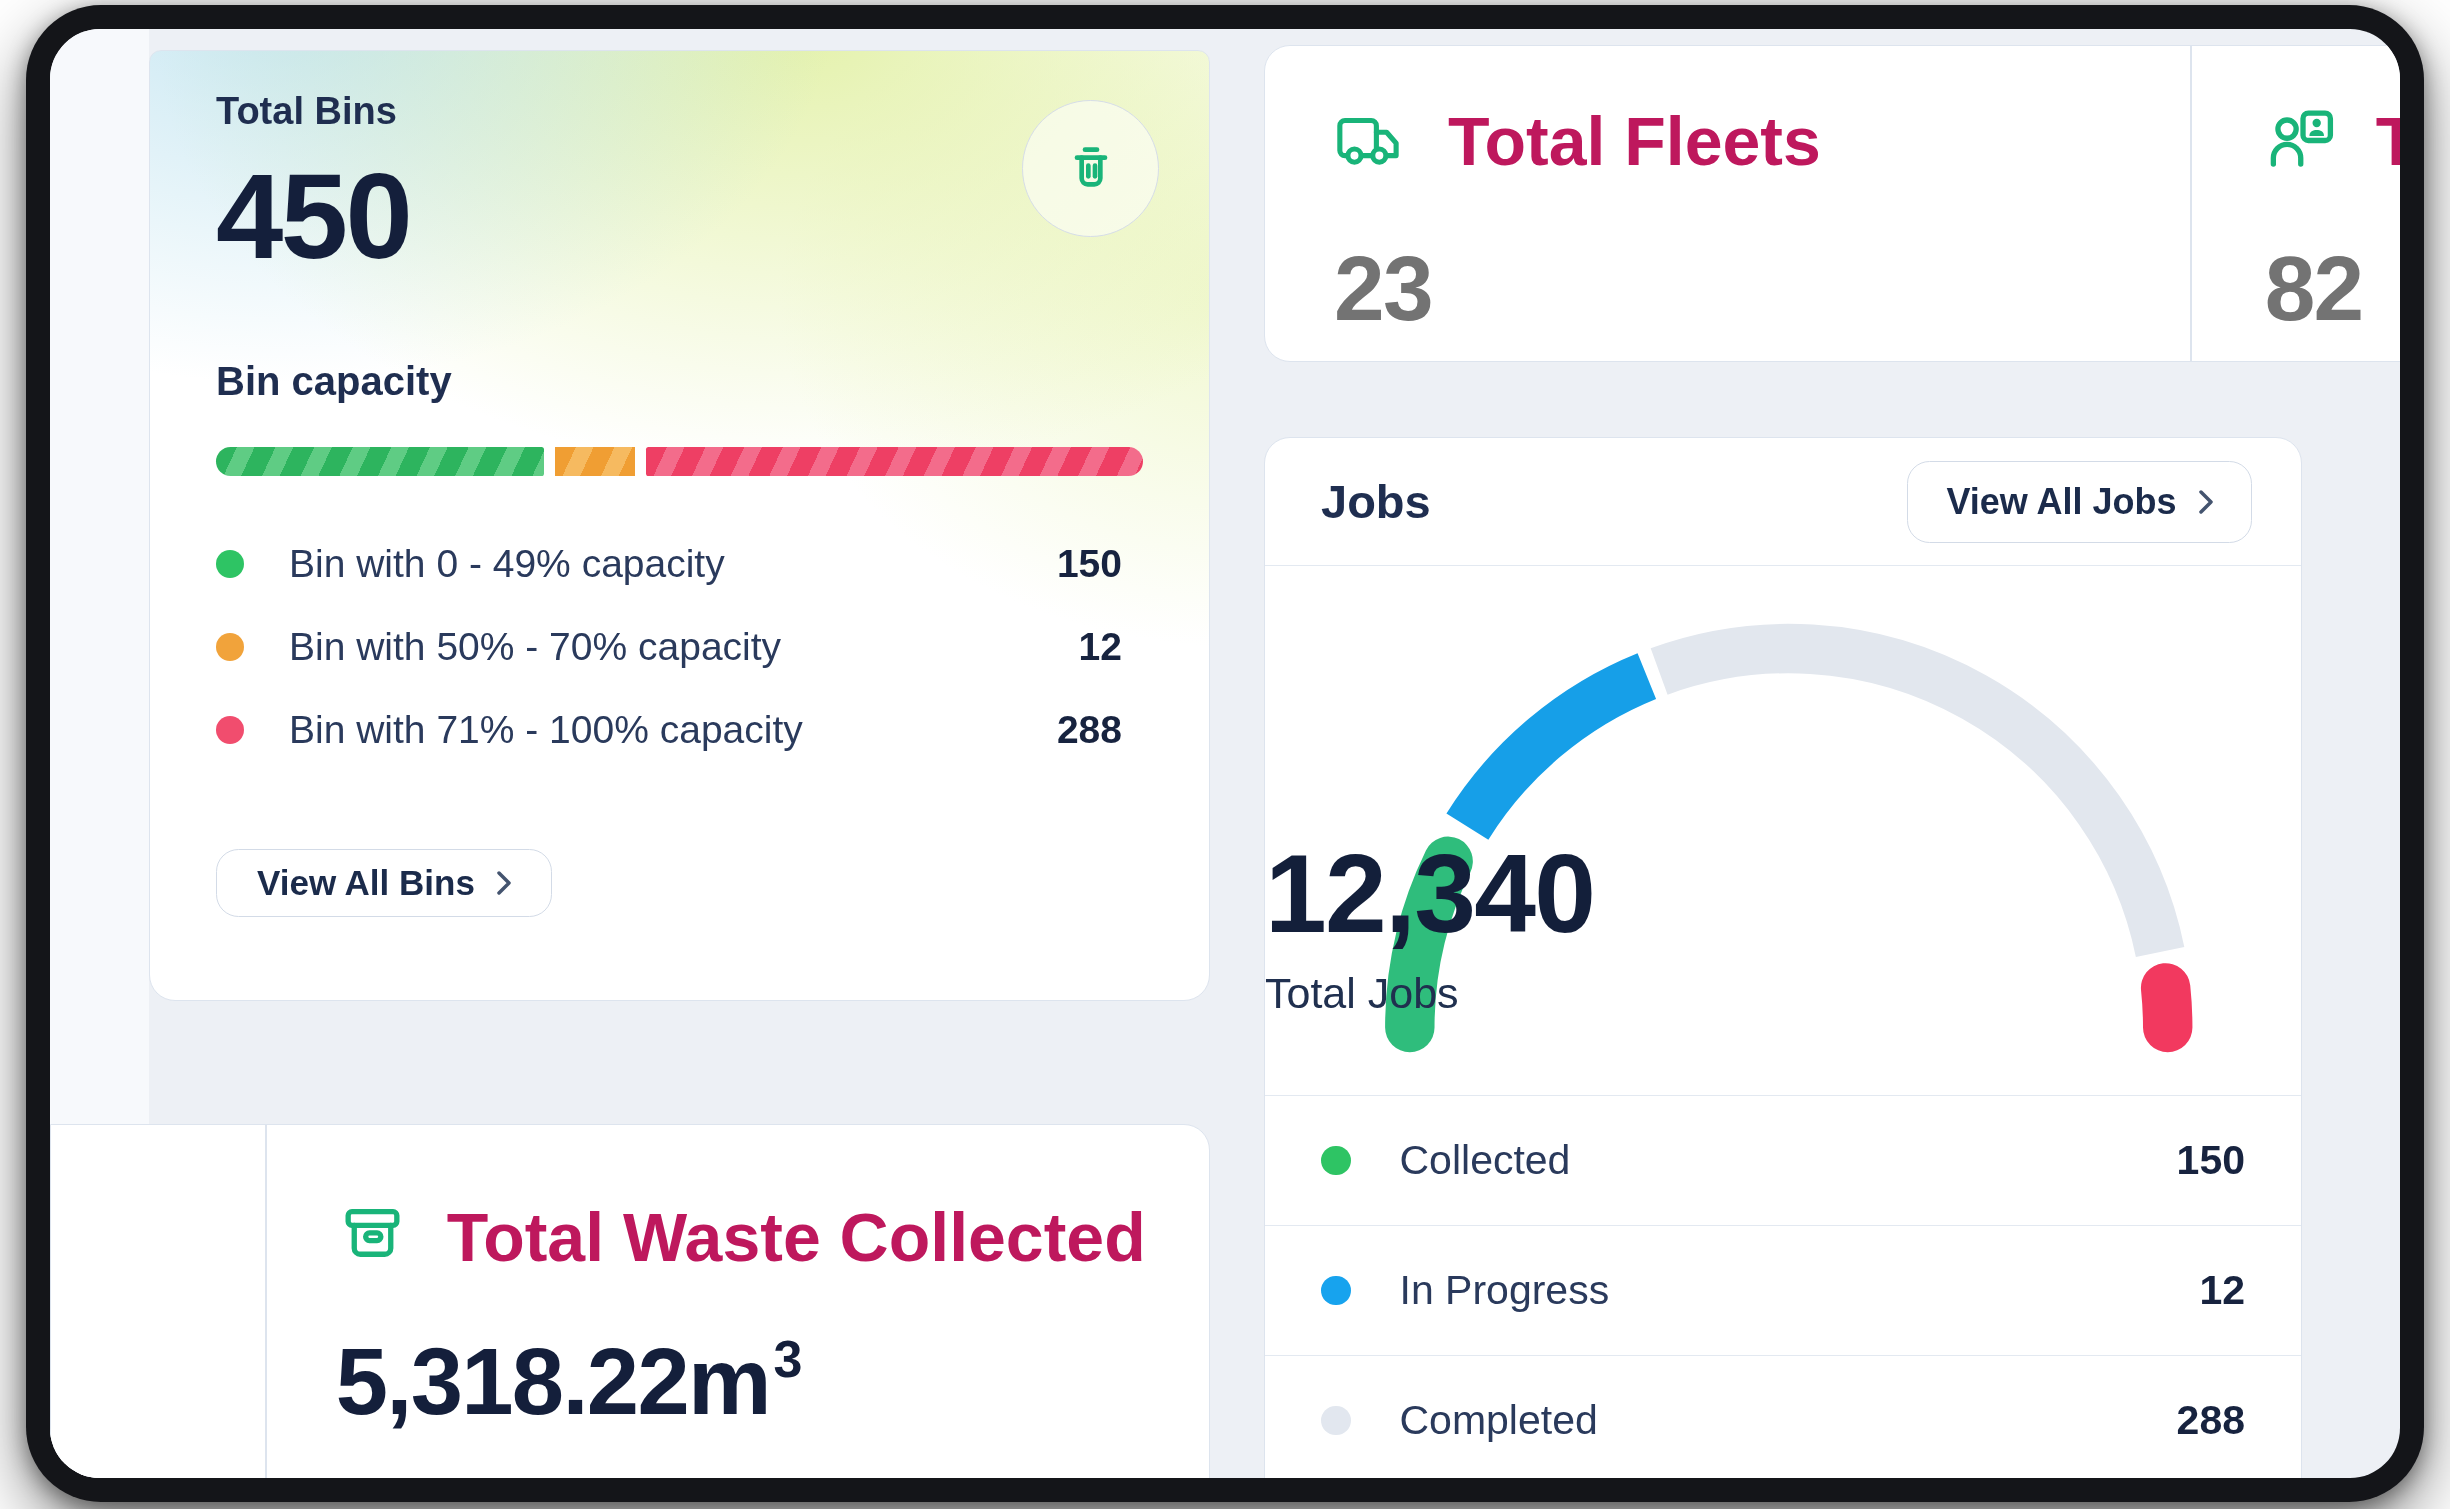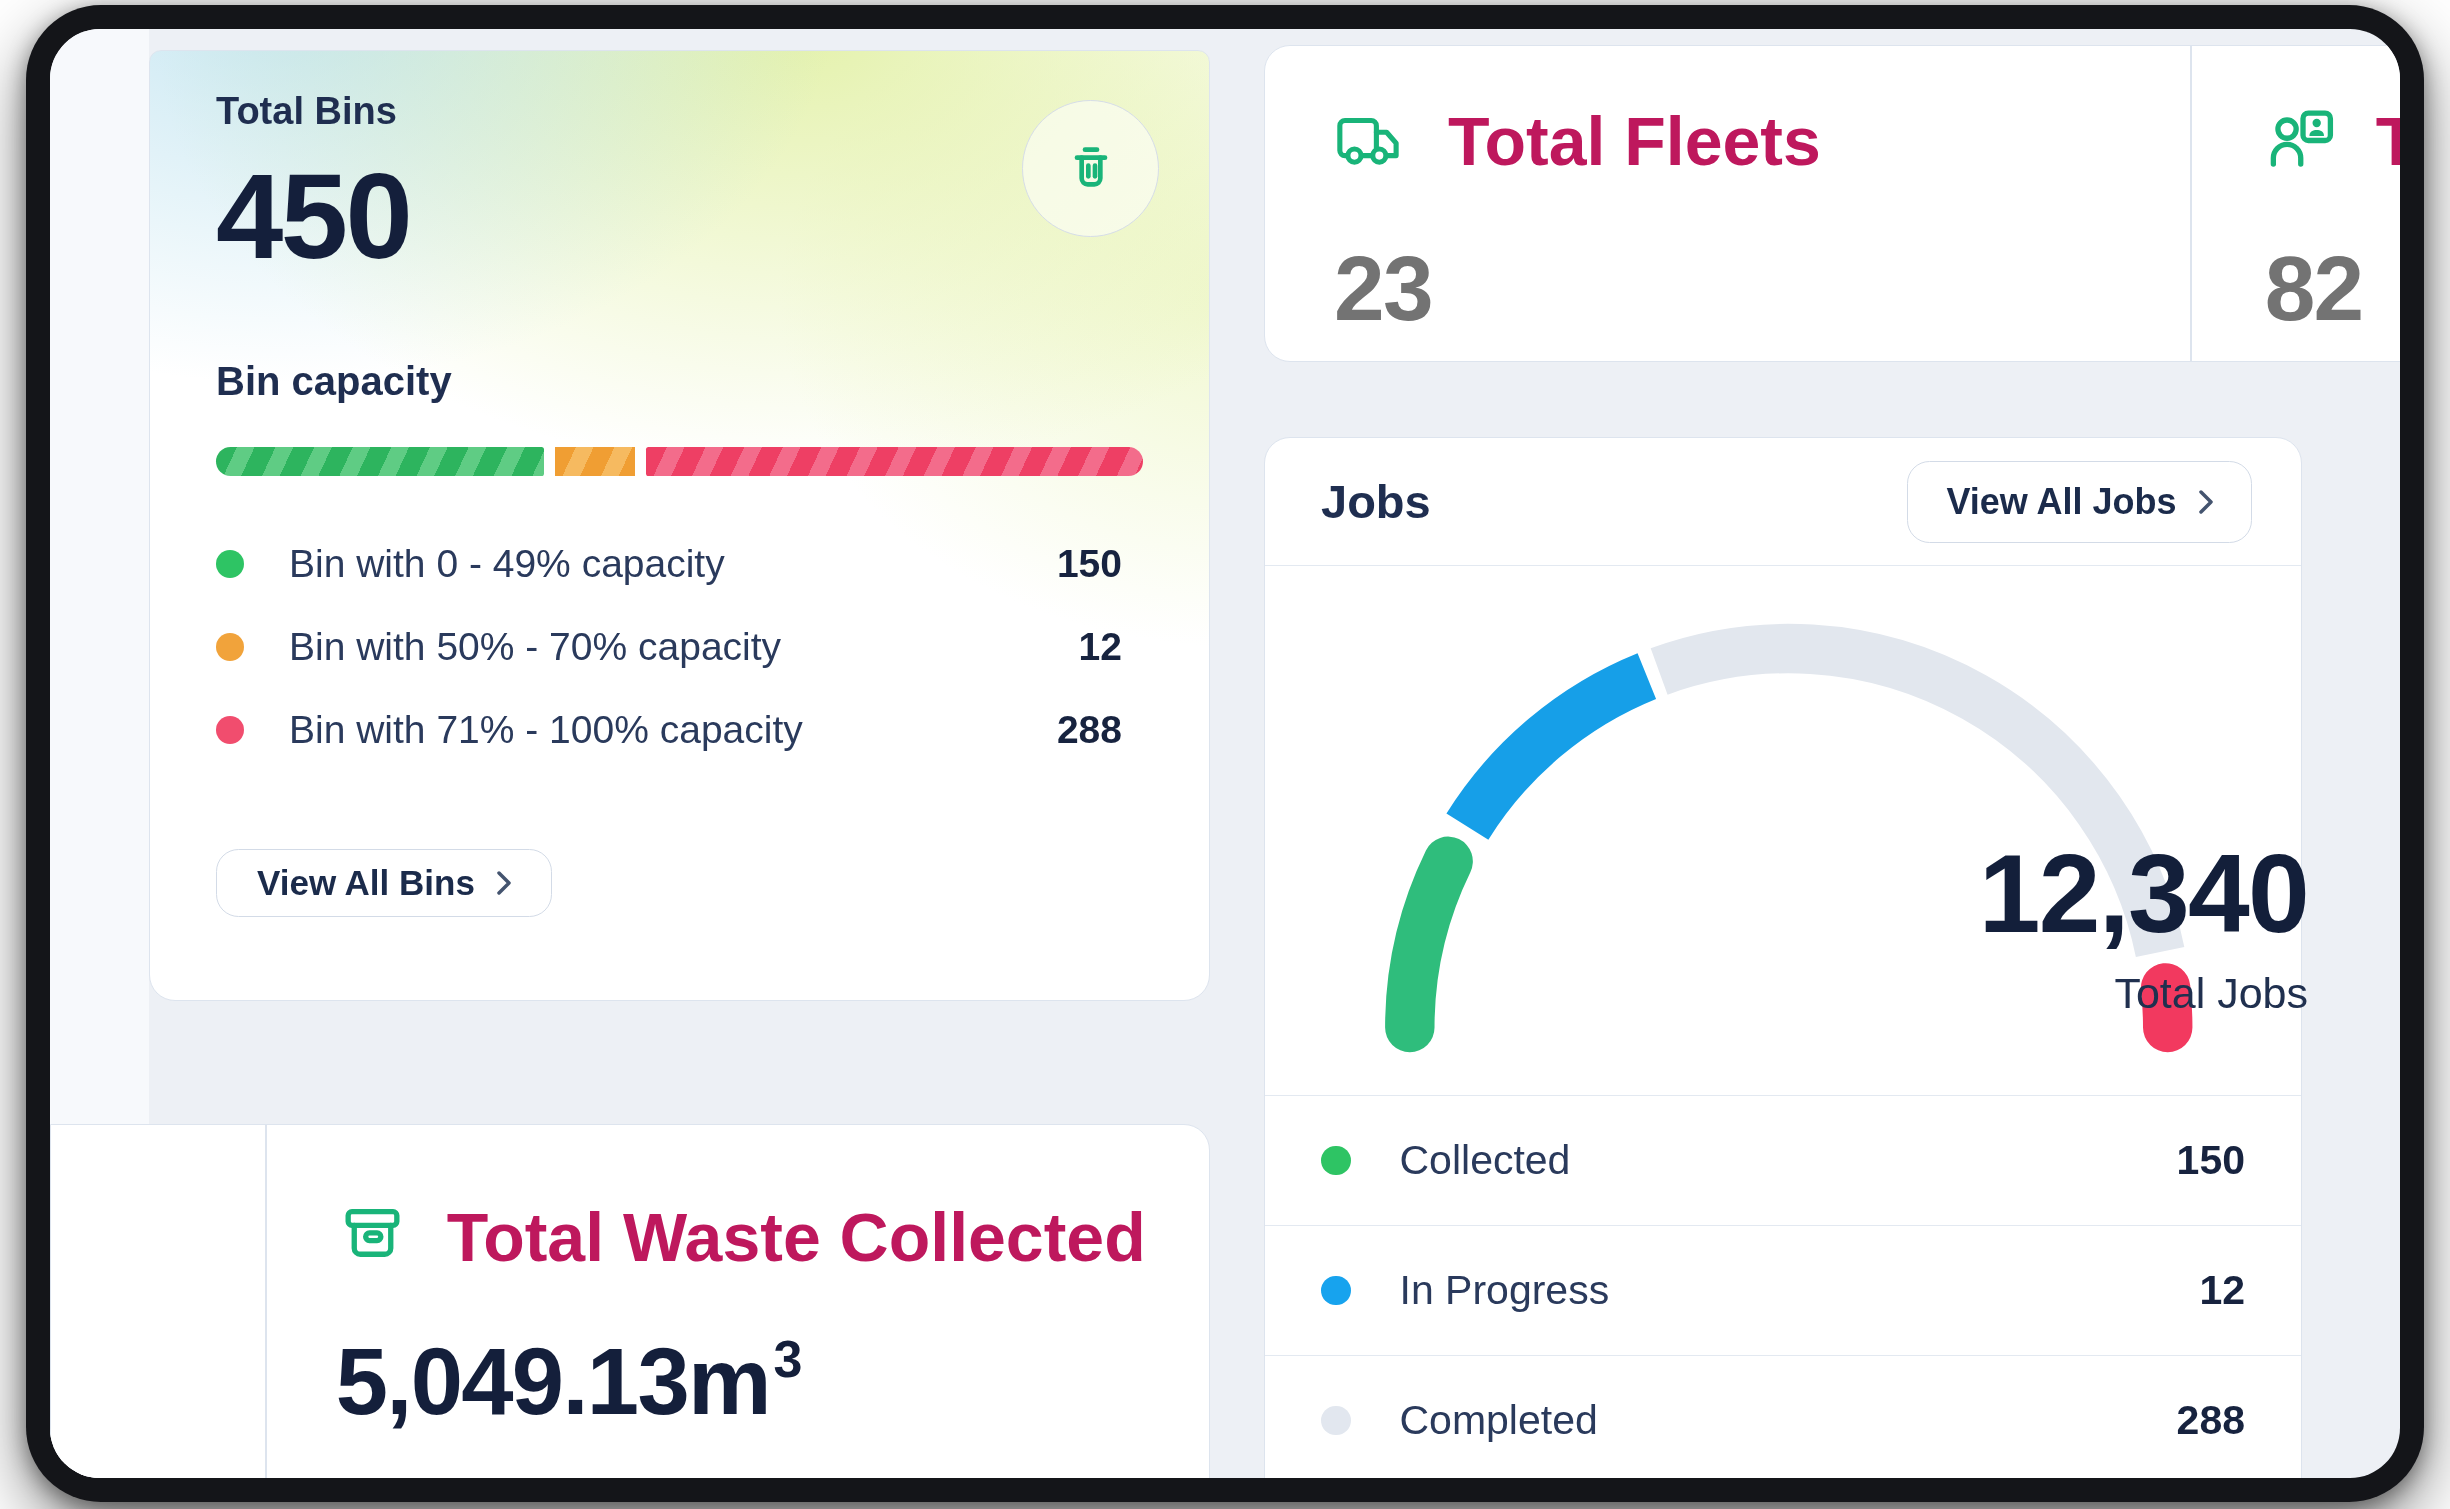--- a/index.html
+++ b/index.html
@@ -54,21 +54,21 @@
 
   
   .jobs-card{left:1214px;top:408px;width:1038px;height:1127px;border-radius:26px;}
   .jobs-header{height:128px;display:flex;align-items:center;padding:0 49px 0 56px;
     border-bottom:1.7px solid #e3e9f1;box-sizing:border-box;}
   .jobs-title{font-size:47px;font-weight:700;color:#1f2e50;}
   .jobs-view-btn{margin-left:auto;height:82px;display:inline-flex;align-items:center;gap:22.5px;
     padding:0 38px;background:#ffffff;border:1.7px solid #d3dbe7;border-radius:22.5px;
     font-size:36px;font-weight:700;color:#1b2b4b;cursor:pointer;font-family:inherit;}
   .gauge-svg{position:absolute;left:0;top:128px;width:1038px;height:505px;}
-  .gauge-center{position:absolute;top:401px;left:7px;width:100%;text-align:right;}
+  .gauge-center{position:absolute;top:401px;left:0;width:100%;text-align:left;}
   .gauge-num{font-size:111px;font-weight:600;color:#131f3a;letter-spacing:-1.7px;line-height:1;}
   .gauge-lbl{margin-top:19px;font-size:43px;font-weight:500;color:#20304f;}
   .jobs-legend{position:absolute;left:0;top:657px;width:100%;}
   .jobs-leg-row{height:130px;display:flex;align-items:center;padding:0 56px;box-sizing:border-box;
     border-top:1.7px solid #e3e9f1;}
   .jobs-leg-row .leg-label{margin-left:49px;font-size:41px;}
   .jobs-leg-row .leg-value{font-size:41px;padding-right:0;}
   .jobs-leg-row .dot{width:29.5px;height:29.5px;}
 
   
@@ -234,20 +234,20 @@
               <g class="icon-stroke">
                 <rect x="16" y="14" width="64" height="18" rx="5"></rect>
                 <path d="M24 32 v30 a8 8 0 0 0 8 8 h32 a8 8 0 0 0 8 -8 V32"></path>
                 <rect x="39" y="42" width="20" height="10" rx="5"></rect>
               </g>
             </svg>
           </span>
           <span class="stat-title">Total Waste Collected</span>
         </div>
         <div class="waste-value">
-          <span>5,049.13m</span><sup>3</sup>
+          <span>5,318.22m</span><sup>3</sup>
         </div>
       </div>
     </section>
 
   </div>
 </div>
 
 
 </body></html>

